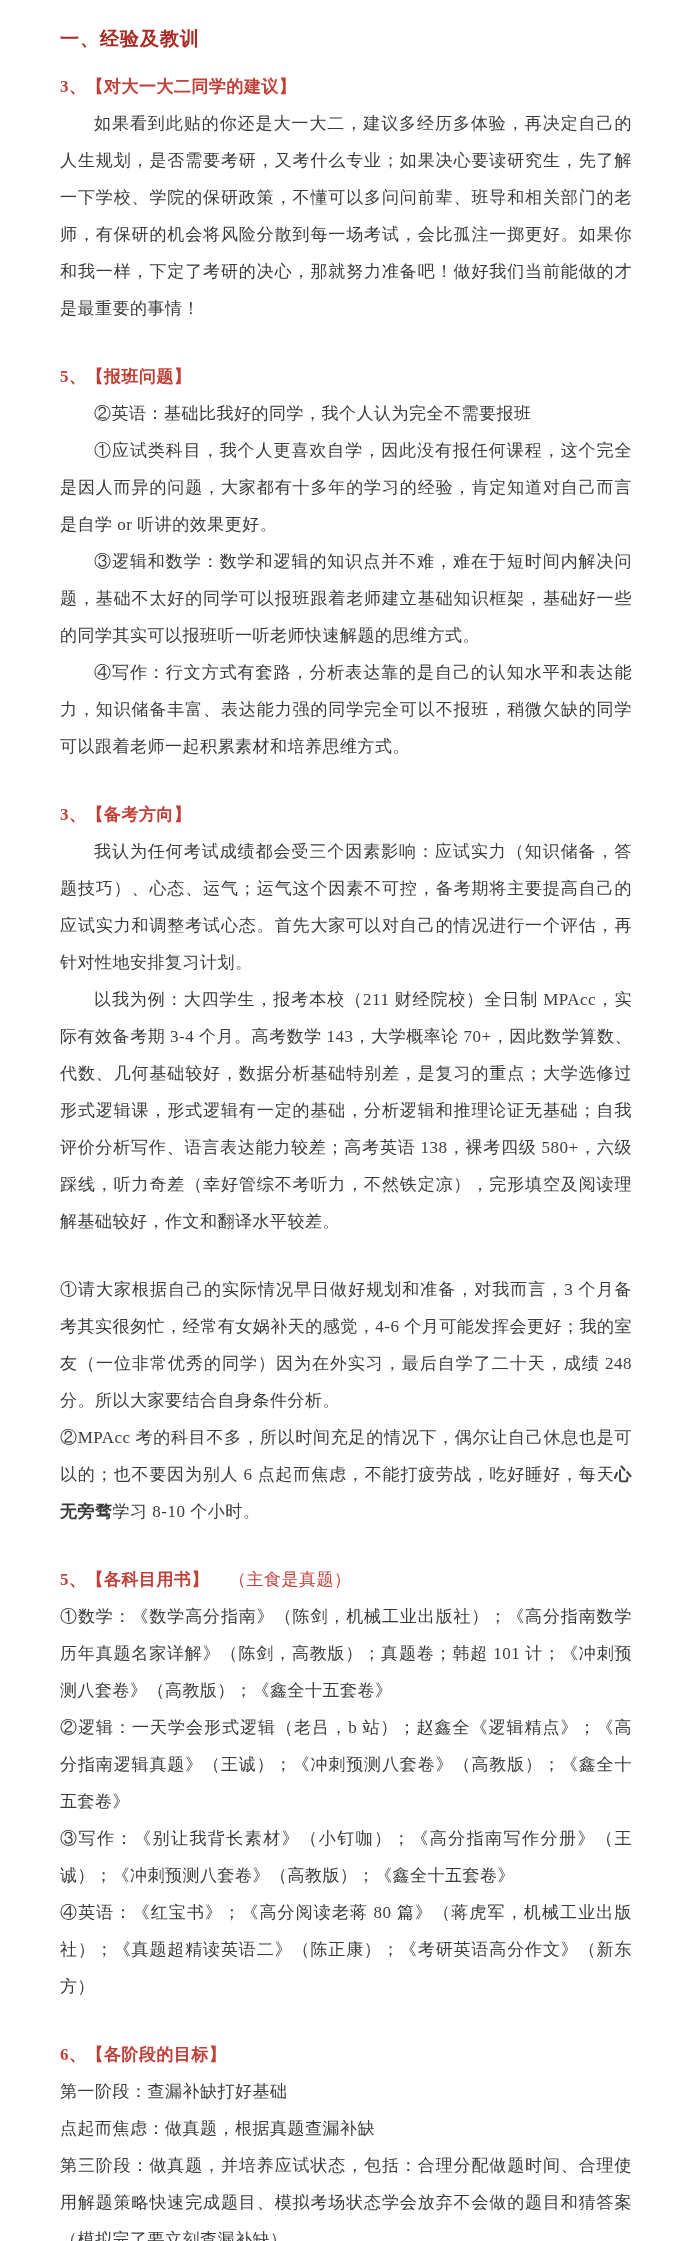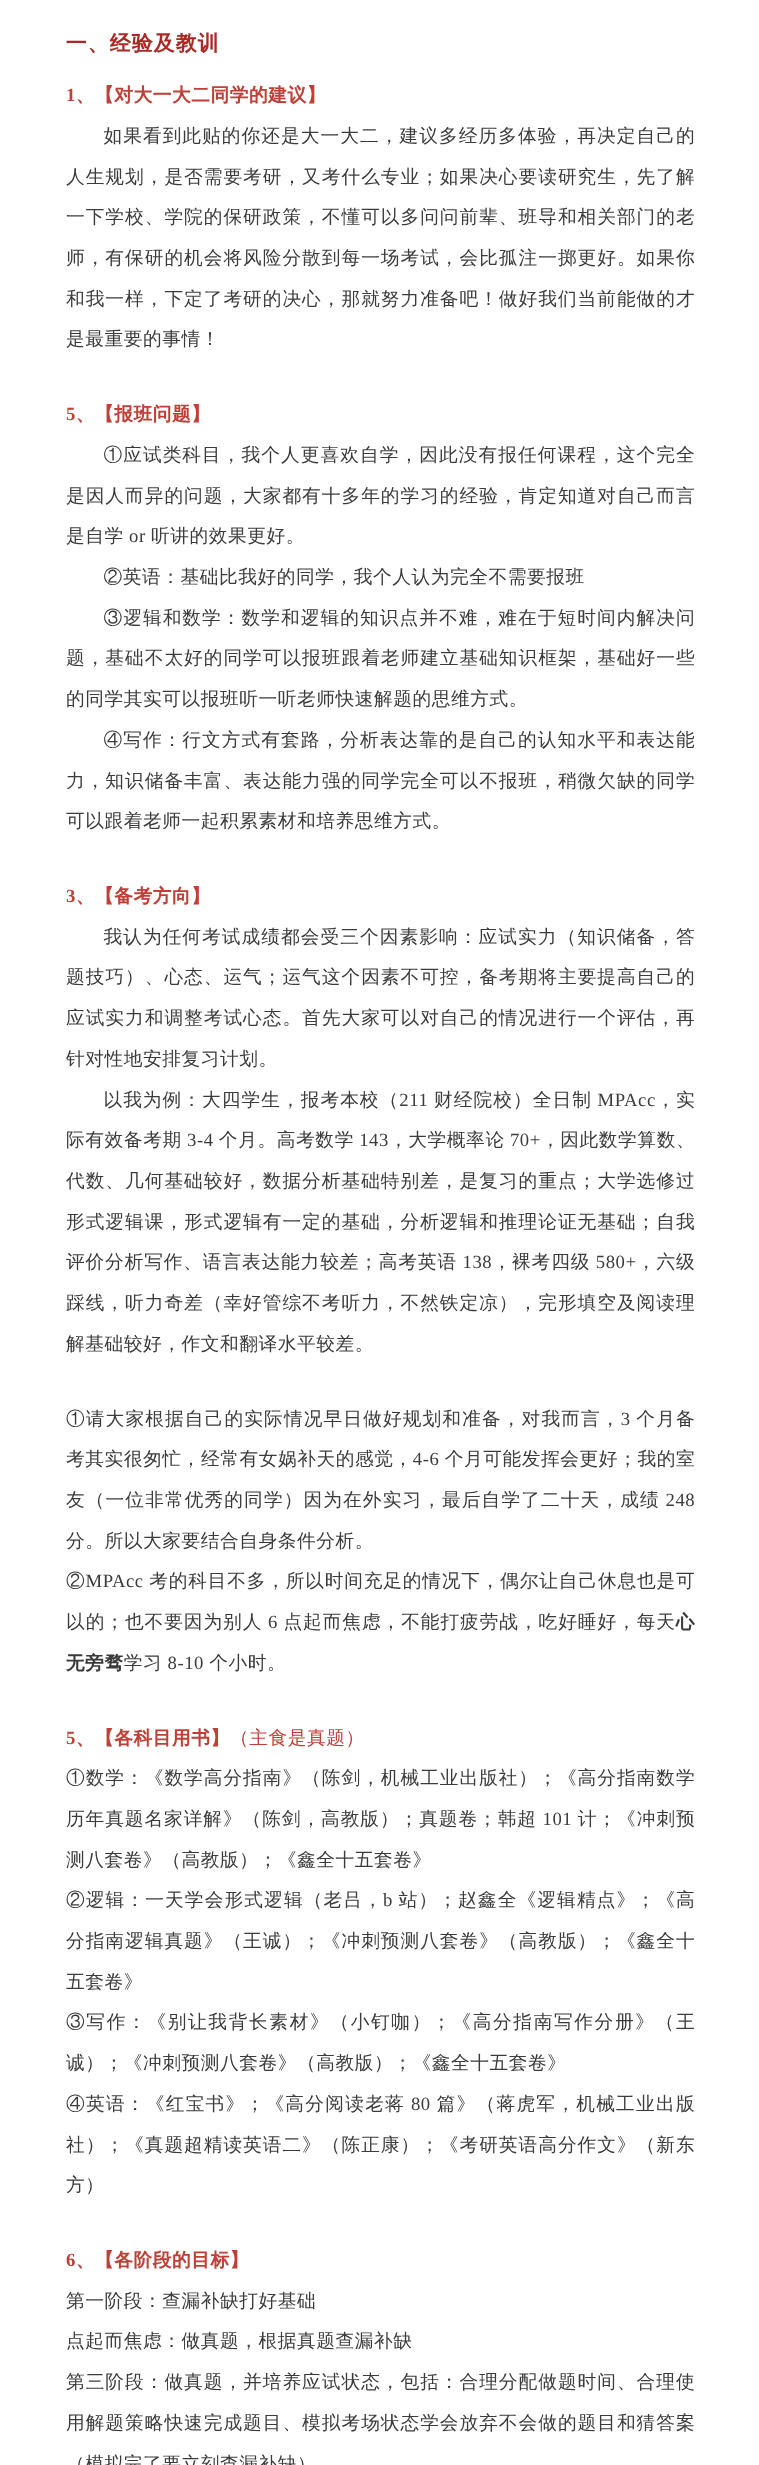--- a/index.html
+++ b/index.html
@@ -30,45 +30,46 @@
   .section-heading {
     margin: 0;
     font-size: 17px;
     line-height: 37px;
     font-weight: bold;
     color: var(--subheading-red, #c04038);
     letter-spacing: 0.5px;
   }
   .section-heading .head-suffix {
     font-weight: normal;
+    margin-left: 20px;
   }
   .para {
     margin: 0;
     font-size: 17px;
     line-height: 37px;
     text-align: justify;
     letter-spacing: 0.5px;
   }
   .para.indent { text-indent: 2em; }
   .para b { font-weight: bold; }
 </style>
 </head>
 <body>
 
 <div class="page">
   <h1 class="doc-title">一、经验及教训</h1>
   <div id="sections">
       <section class="section">
-        <h2 class="section-heading"><span class="head-main">1、【对大一大二同学的建议】</span></h2>
+        <h2 class="section-heading"><span class="head-main">3、【对大一大二同学的建议】</span></h2>
         <p class="para indent"><span>如果看到此贴的你还是大一大二，建议多经历多体验，再决定自己的人生规划，是否需要考研，又考什么专业；如果决心要读研究生，先了解一下学校、学院的保研政策，不懂可以多问问前辈、班导和相关部门的老师，有保研的机会将风险分散到每一场考试，会比孤注一掷更好。如果你和我一样，下定了考研的决心，那就努力准备吧！做好我们当前能做的才是最重要的事情！</span></p>
       </section>
       <section class="section">
         <h2 class="section-heading"><span class="head-main">5、【报班问题】</span></h2>
+        <p class="para indent"><span>②英语：基础比我好的同学，我个人认为完全不需要报班</span></p>
         <p class="para indent"><span>①应试类科目，我个人更喜欢自学，因此没有报任何课程，这个完全是因人而异的问题，大家都有十多年的学习的经验，肯定知道对自己而言是自学 or 听讲的效果更好。</span></p>
-        <p class="para indent"><span>②英语：基础比我好的同学，我个人认为完全不需要报班</span></p>
         <p class="para indent"><span>③逻辑和数学：数学和逻辑的知识点并不难，难在于短时间内解决问题，基础不太好的同学可以报班跟着老师建立基础知识框架，基础好一些的同学其实可以报班听一听老师快速解题的思维方式。</span></p>
         <p class="para indent"><span>④写作：行文方式有套路，分析表达靠的是自己的认知水平和表达能力，知识储备丰富、表达能力强的同学完全可以不报班，稍微欠缺的同学可以跟着老师一起积累素材和培养思维方式。</span></p>
       </section>
       <section class="section">
         <h2 class="section-heading"><span class="head-main">3、【备考方向】</span></h2>
         <p class="para indent"><span>我认为任何考试成绩都会受三个因素影响：应试实力（知识储备，答题技巧）、心态、运气；运气这个因素不可控，备考期将主要提高自己的应试实力和调整考试心态。首先大家可以对自己的情况进行一个评估，再针对性地安排复习计划。</span></p>
         <p class="para indent"><span>以我为例：大四学生，报考本校（211 财经院校）全日制 MPAcc，实际有效备考期 3-4 个月。高考数学 143，大学概率论 70+，因此数学算数、代数、几何基础较好，数据分析基础特别差，是复习的重点；大学选修过形式逻辑课，形式逻辑有一定的基础，分析逻辑和推理论证无基础；自我评价分析写作、语言表达能力较差；高考英语 138，裸考四级 580+，六级踩线，听力奇差（幸好管综不考听力，不然铁定凉），完形填空及阅读理解基础较好，作文和翻译水平较差。</span></p>
       </section>
       <section class="section">
         <p class="para"><span>①请大家根据自己的实际情况早日做好规划和准备，对我而言，3 个月备考其实很匆忙，经常有女娲补天的感觉，4-6 个月可能发挥会更好；我的室友（一位非常优秀的同学）因为在外实习，最后自学了二十天，成绩 248 分。所以大家要结合自身条件分析。</span></p>

